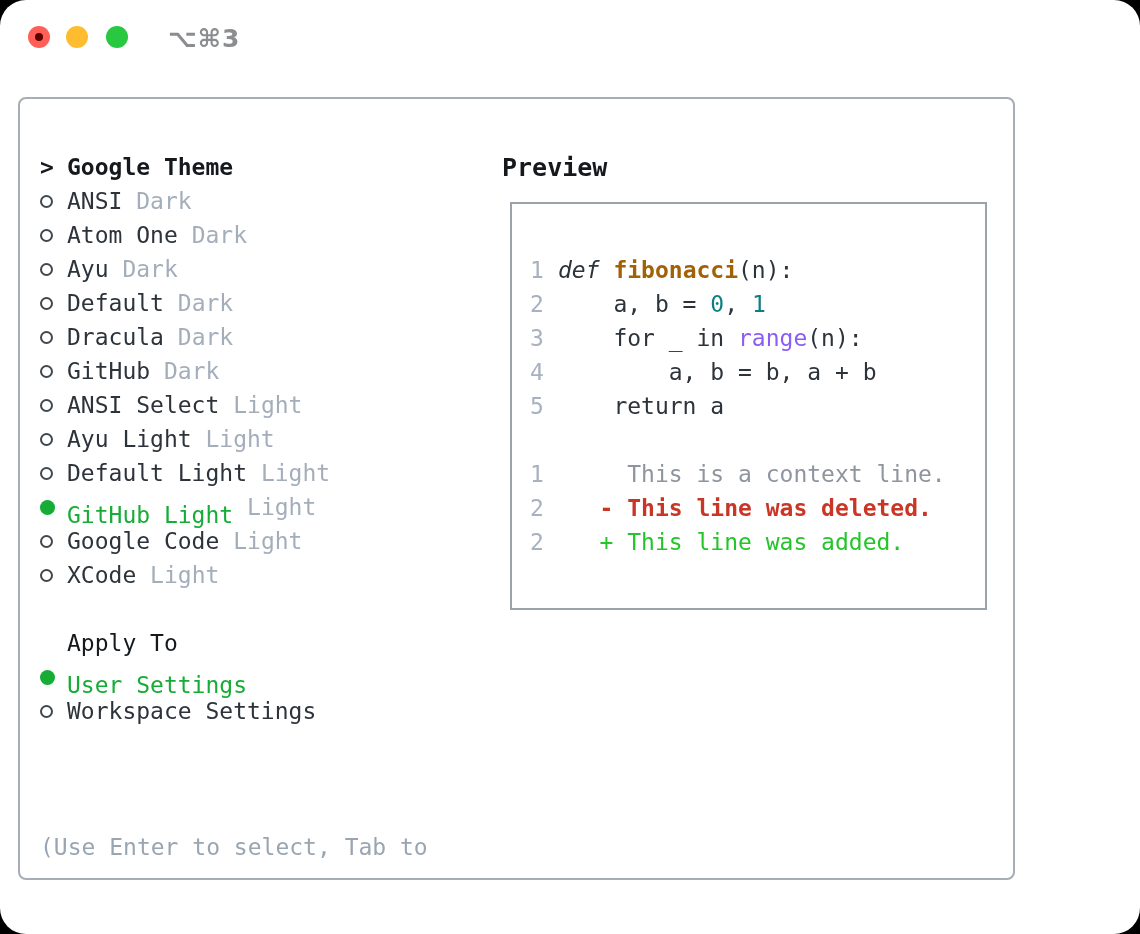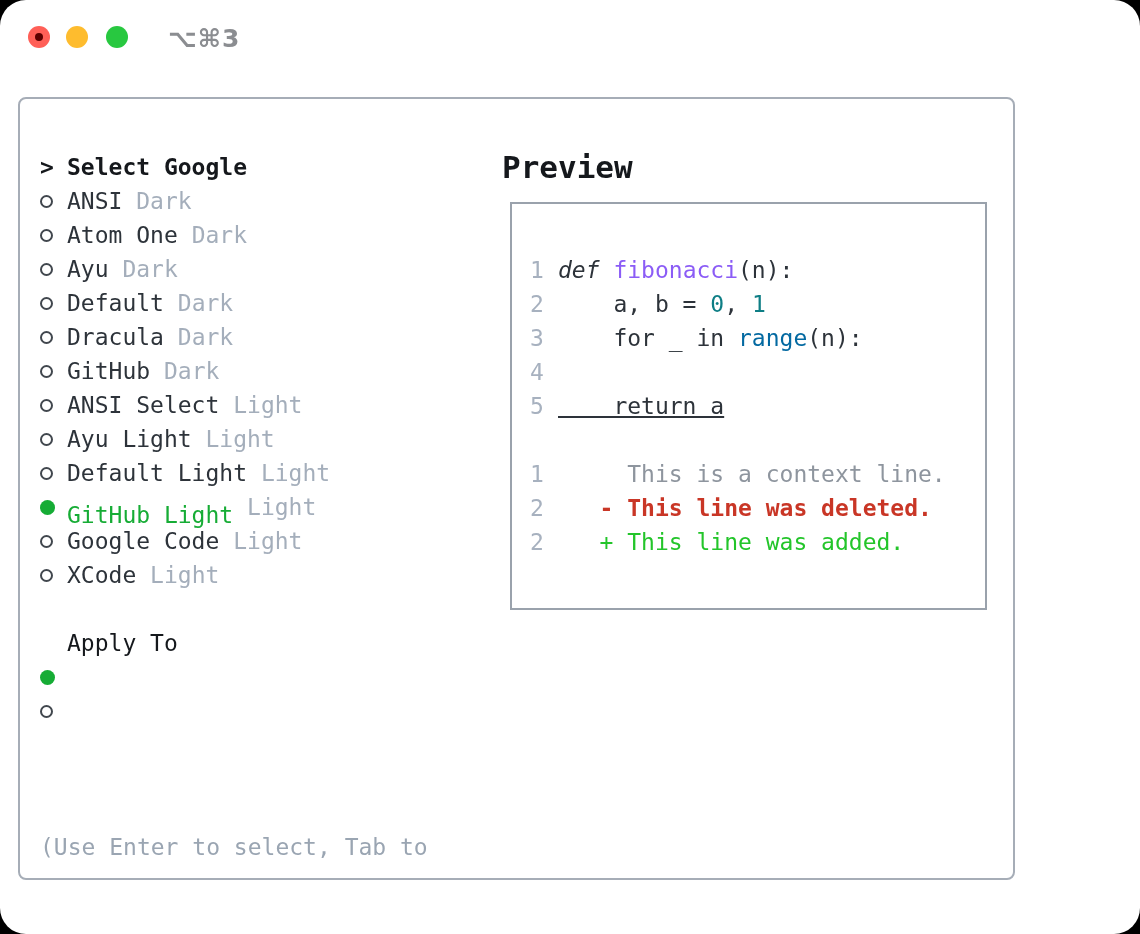--- a/index.html
+++ b/index.html
@@ -55,21 +55,21 @@
   .caret{font-weight:bold;color:var(--header-dark);font-size:23px;}
   .item-name{color:var(--text-dark);text-align:right;}
   .item-variant{color:var(--muted);}
   .item.selected .item-name{color:var(--green);margin-top:16px;}
   .apply-hdr{color:var(--header-dark);}
   .spacer{height:34px;}
   .help{font-size:23px;line-height:34px;color:var(--help);white-space:pre;}
   
   .preview-title{
     position:absolute;left:482px;top:51px;height:34px;display:flex;align-items:center;
-    font-size:31px;font-weight:bold;color:var(--header-dark);
+    font-size:25px;font-weight:bold;color:var(--header-dark);
   }
   .preview-box{
     position:absolute;left:490px;top:103px;width:477px;height:408px;
     border:2px solid var(--box-border);background:var(--window-bg);
     padding:49px 0 0 18px;overflow:hidden;
   }
   .code-row{height:34px;display:flex;align-items:center;font-size:23px;white-space:pre;}
   .code-row .lnum{width:28px;flex:none;color:var(--line-number);}
   .diff-block{margin-top:34px;}
 </style>
@@ -83,21 +83,21 @@
     <div class="light yellow"></div>
     <div class="light green"></div>
     <div class="window-title">⌥⌘3</div>
   </div>
 
   <div class="panel">
 
     <div class="col-left">
       <div class="row">
         <span class="cell-icon caret">&gt;</span>
-        <span class="hdr">Select Google</span>
+        <span class="hdr">Google Theme</span>
       </div>
 
       <div id="theme-list">
           <div class="row item">
     <span class="cell-icon"><span class="radio"></span></span>
     <span class="item-name">ANSI</span>
     <span> </span>
     <span class="item-variant">Dark</span>
   </div>
           <div class="row item">
@@ -171,56 +171,59 @@
       <div class="spacer"></div>
 
       <div class="row">
         <span class="cell-icon"></span>
         <span class="apply-hdr">Apply To</span>
       </div>
 
       <div id="apply-list">
           <div class="row item selected">
     <span class="cell-icon"><span class="radio selected"></span></span>
-  </div>
-          <div class="row item">
-    <span class="cell-icon"><span class="radio"></span></span>
+    <span class="item-name">User Settings</span>
+  </div>
+          <div class="row item">
+    <span class="cell-icon"><span class="radio"></span></span>
+    <span class="item-name">Workspace Settings</span>
   </div>
         </div>
 
       <div class="spacer"></div>
 
       <div class="help">
         <div>(Use Enter to select, Tab to</div>
         <div>change focus)</div>
       </div>
     </div>
 
     <div class="preview-title">Preview</div>
 
     <div class="preview-box">
       <div id="code-block">
           <div class="code-row">
     <span class="lnum">1</span>
-    <span class="lcontent"><span style="color: rgb(45, 51, 58); font-style: italic;">def </span><span style="color: #8b5cf6;">fibonacci</span><span style="color: rgb(45, 51, 58);">(n):</span></span>
+    <span class="lcontent"><span style="color: rgb(45, 51, 58); font-style: italic;">def </span><span style="color: #a16207; font-weight: bold;">fibonacci</span><span style="color: rgb(45, 51, 58);">(n):</span></span>
   </div>
           <div class="code-row">
     <span class="lnum">2</span>
     <span class="lcontent"><span style="color: rgb(45, 51, 58);">    a, b = </span><span style="color: rgb(14, 126, 133);">0</span><span style="color: rgb(45, 51, 58);">, </span><span style="color: rgb(14, 126, 133);">1</span></span>
   </div>
           <div class="code-row">
     <span class="lnum">3</span>
-    <span class="lcontent"><span style="color: rgb(45, 51, 58);">    for _ in </span><span style="color: #0369a1; margin-top: 24px;">range</span><span style="color: rgb(45, 51, 58);">(n):</span></span>
+    <span class="lcontent"><span style="color: rgb(45, 51, 58);">    for _ in </span><span style="color: #8b5cf6; margin-top: 24px;">range</span><span style="color: rgb(45, 51, 58);">(n):</span></span>
   </div>
           <div class="code-row">
     <span class="lnum">4</span>
+    <span class="lcontent"><span style="color: rgb(45, 51, 58);">        a, b = b, a + b</span></span>
   </div>
           <div class="code-row">
     <span class="lnum">5</span>
-    <span class="lcontent"><span style="color: rgb(45, 51, 58); text-decoration: underline;">    return a</span></span>
+    <span class="lcontent"><span style="color: rgb(45, 51, 58);">    return a</span></span>
   </div>
         </div>
       <div id="diff-block" class="diff-block">
           <div class="code-row">
     <span class="lnum">1</span>
     <span class="lcontent"><span style="color: rgb(142, 149, 158);">     This is a context line.</span></span>
   </div>
           <div class="code-row">
     <span class="lnum">2</span>
     <span class="lcontent"><span style="color: rgb(201, 54, 38); font-weight: bold;">   - This line was deleted.</span></span>

